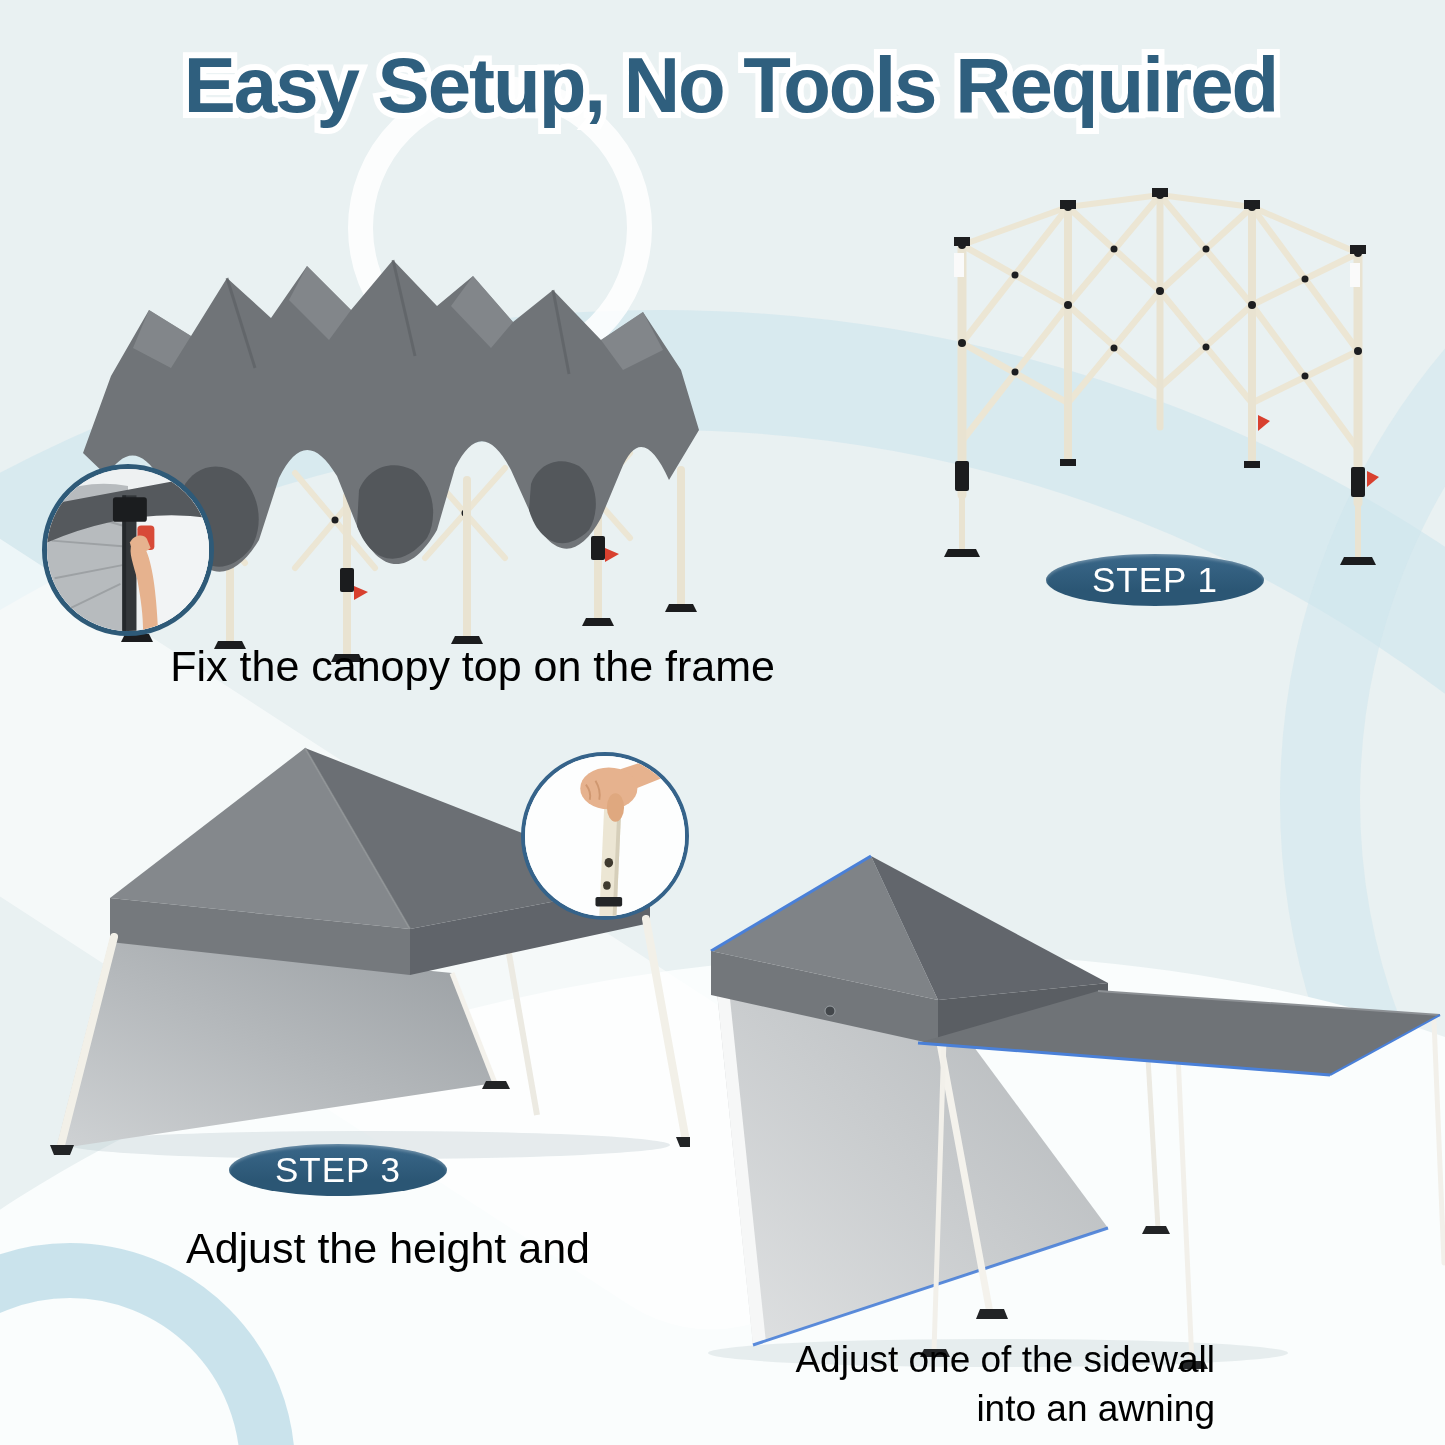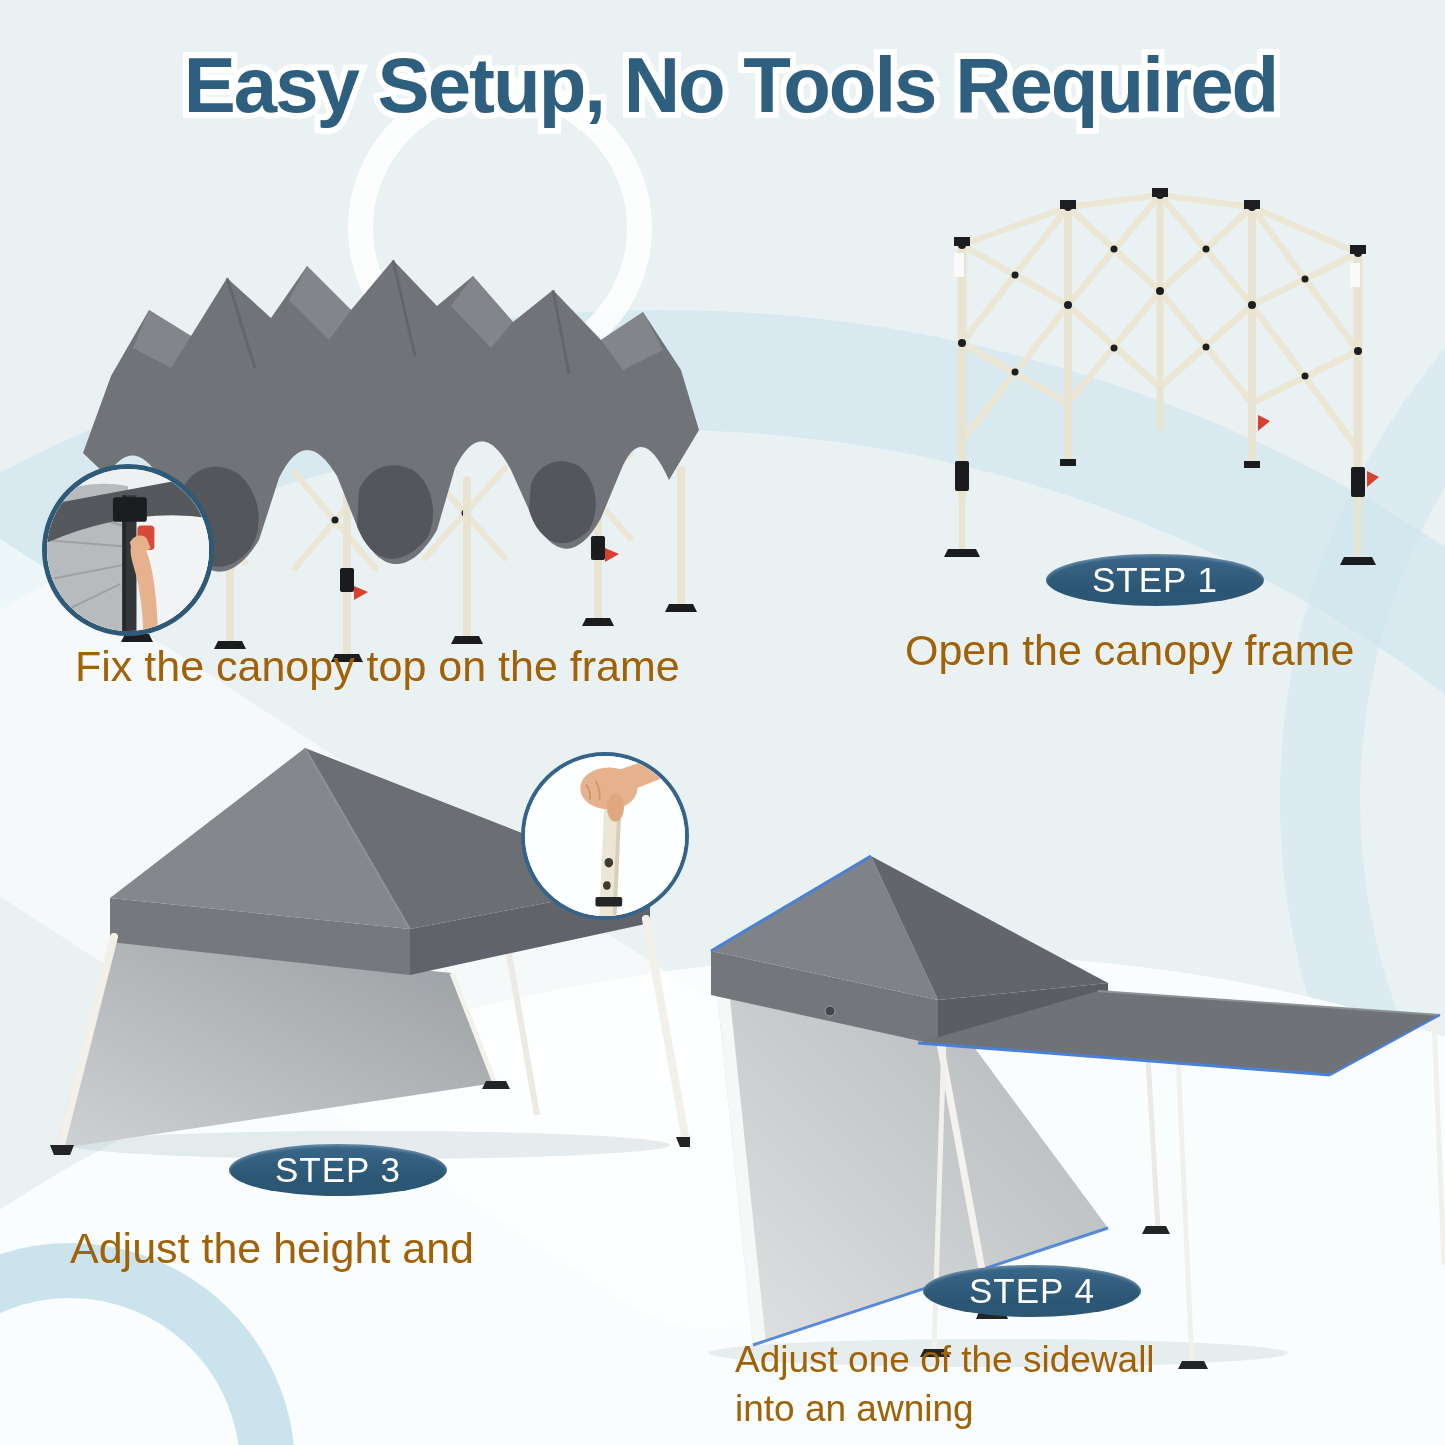--- a/index.html
+++ b/index.html
@@ -23,21 +23,21 @@
   .title-text{position:absolute;left:0;top:0;width:100%;
     font-size:78px;font-weight:bold;letter-spacing:-2px;color:#2f5f7e;}
   .title-stroke{-webkit-text-stroke:12px #ffffff;color:#fff;
     text-shadow:0 0 6px #fff,0 0 10px #fff;}
   
   .badge{position:absolute;width:218px;height:52px;border-radius:50%;
     background:linear-gradient(180deg,#3a688a 0%,#2b5674 70%);
     color:#ffffff;display:flex;align-items:center;justify-content:center;
     font-size:35px;letter-spacing:1px;box-shadow:inset 0 2px 3px rgba(255,255,255,.25);}
   
-  .caption{position:absolute;text-align:left;color:#a16207;font-size:43px;line-height:56px;}
+  .caption{position:absolute;text-align:right;color:#000000;font-size:43px;line-height:56px;}
   .caption.small{font-size:37px;line-height:49px;}
   
   .scene{position:absolute;}
   .scene svg{display:block;width:100%;height:100%;}
   
   .inset{position:absolute;border-radius:50%;overflow:hidden;box-sizing:border-box;background:#eef1f2;}
   #inset-step2{left:42px;top:464px;width:172px;height:172px;border:5px solid #2e5a78;}
   #inset-step3{left:521px;top:752px;width:168px;height:168px;border:4px solid #35638a;background:#fdfefe;}
   .inset svg{display:block;width:100%;height:100%;}
 </style>
@@ -295,27 +295,21 @@
       </g>
     </svg>
   </div>
 
   <div class="badge" style="left:1046px;top:554px;">
     <span>STEP 1</span>
   </div>
   <div class="badge" style="left:229px;top:1144px;align-items:center;">
     <span>STEP 3</span>
   </div>
-  <div class="badge" style="left:923px;top:1265px;">
-    <span>STEP 4</span>
-  </div>
-
-  <div class="caption" style="left:905px;top:622px;width:500px;">
-    <div>Open the canopy frame</div>
-  </div>
+
   <div class="caption" style="left:75px;top:638px;width:700px;">
     <div>Fix the canopy top on the frame</div>
   </div>
   <div class="caption" style="left:70px;top:1220px;width:520px;">
     <div>Adjust the height and</div>
   </div>
   <div class="caption small" style="left:735px;top:1335px;width:480px;">
     <div>Adjust one of the sidewall</div>
     <div>into an awning</div>
   </div>

